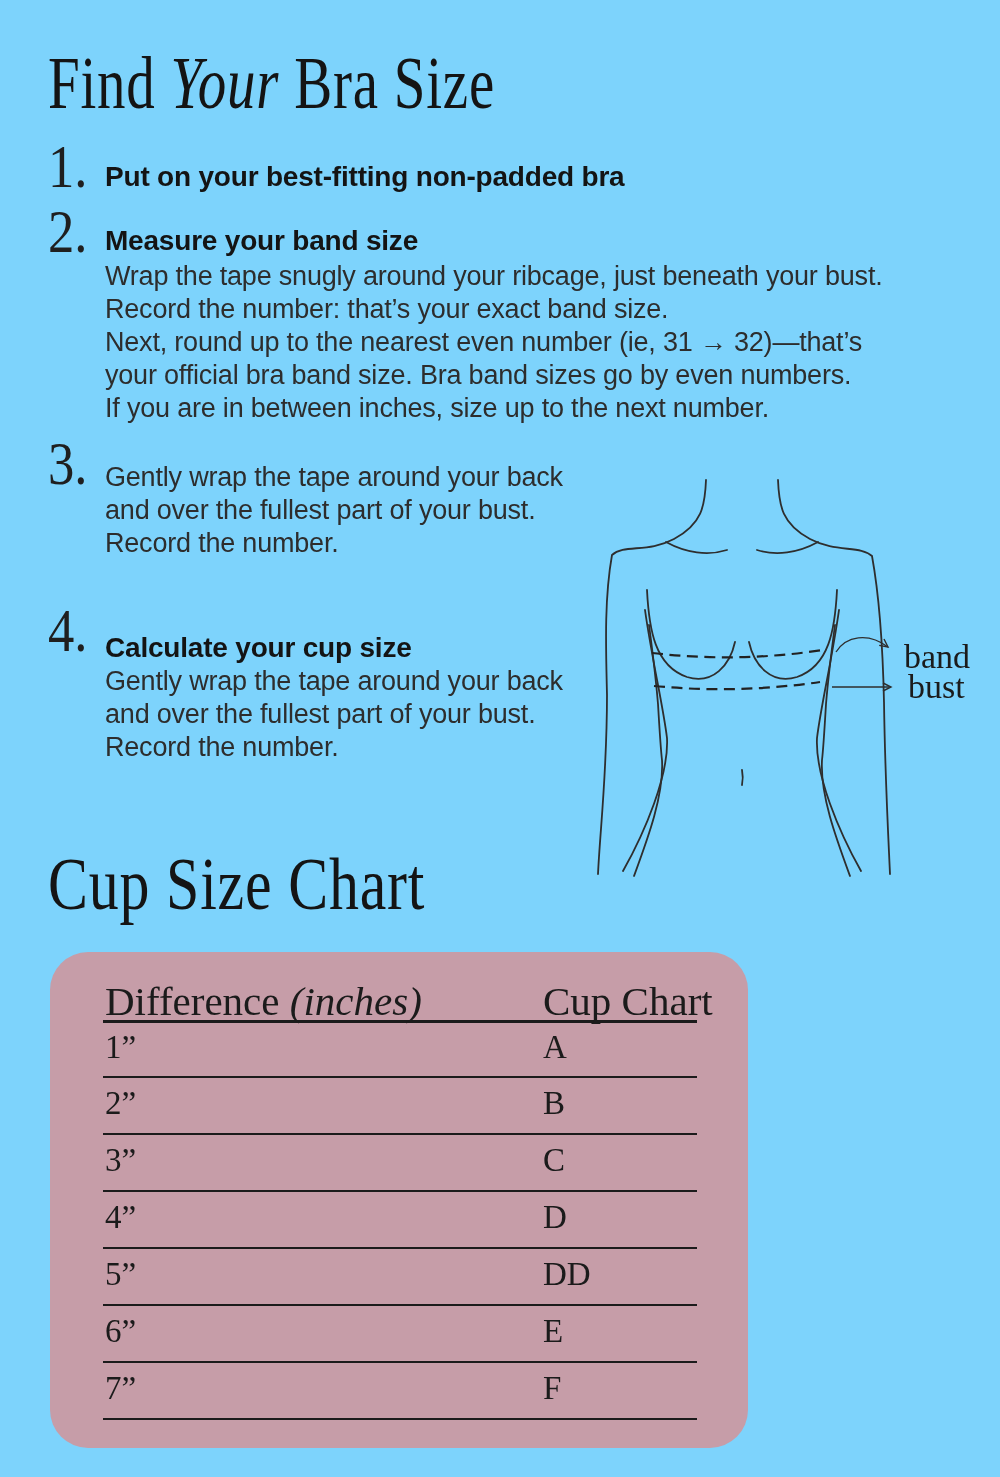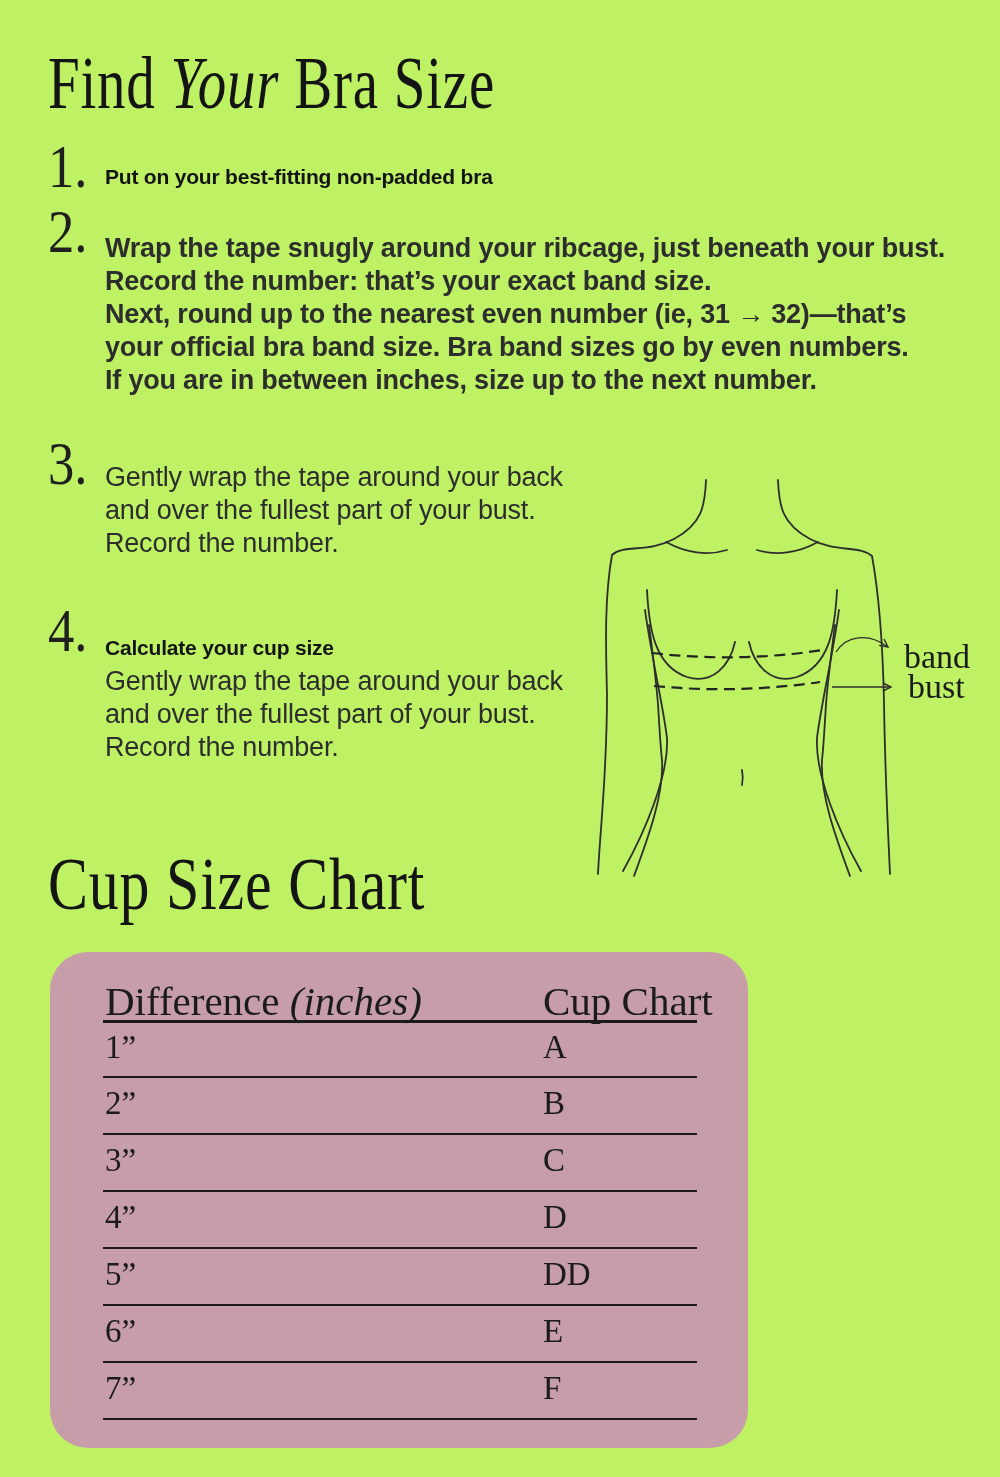--- a/index.html
+++ b/index.html
@@ -17,28 +17,28 @@
   .big-title em{font-style:italic;font-weight:400;}
   #cup-title{transform:scaleX(0.82);}
   
   .step-number{
     position:absolute;left:48px;
     font-family:"Liberation Serif",serif;font-size:62px;line-height:62px;
     color:#1f1f1f;transform:scaleX(0.85);transform-origin:left top;
   }
   .step-content{position:absolute;left:105px;width:845px;}
   .step-heading{
-    font-size:21px;line-height:28px;font-weight:700;color:#141414;
+    font-size:28px;line-height:28px;font-weight:700;color:#141414;
     letter-spacing:-0.2px;margin:0;
   }
   .step-body{
     margin:3px 0 0 0;font-size:27px;line-height:33px;color:#2d2d2d;
     letter-spacing:-0.2px;white-space:pre-line;
   }
-  #step2-content .step-body{margin-top:5px;font-weight:bold;}
+  #step2-content .step-body{margin-top:5px;}
   
   #figure-svg{position:absolute;left:560px;top:440px;}
   .fig-label{font-family:"Liberation Serif",serif;font-size:34px;fill:#1b1b1b;}
   
   .chart-box{
     position:absolute;left:50px;top:952px;width:698px;height:496px;
     border-radius:38px;background:#c69da8;box-sizing:border-box;
     padding:0 51px 0 53px;font-family:"Liberation Serif",serif;color:#1b1b1b;
   }
   .chart-header{
@@ -52,31 +52,32 @@
     display:grid;grid-template-columns:440px auto;
     height:57px;box-sizing:border-box;border-bottom:2px solid #1b1b1b;
     padding-top:9px;font-size:33px;line-height:33px;
   }
   .crow:first-child{height:55px;padding-top:8px;}
   .cell-diff{padding-left:2px;}
 </style>
 </head>
 <body>
 
-<div class="page" style="background: #bef264;">
+<div class="page" style="background: #7dd3fc;">
 
   <h1 class="big-title" style="top:47px;"><span>Find </span><em>Your</em><span> Bra Size</span></h1>
 
   <span class="step-number" style="top:135px;">1.</span>
   <div class="step-content" style="top:163px;">
     <h2 class="step-heading">Put on your best-fitting non-padded bra</h2>
   </div>
 
   <span class="step-number" style="top:200px;">2.</span>
   <div class="step-content" style="top:227px;" id="step2-content">
+    <h2 class="step-heading">Measure your band size</h2>
     <p class="step-body">Wrap the tape snugly around your ribcage, just beneath your bust.
 Record the number: that’s your exact band size.
 Next, round up to the nearest even number (ie, 31 → 32)—that’s
 your official bra band size. Bra band sizes go by even numbers.
 If you are in between inches, size up to the next number.</p>
   </div>
 
   <span class="step-number" style="top:432px;">3.</span>
   <div class="step-content" style="top:458px;">
     <p class="step-body">Gently wrap the tape around your back

